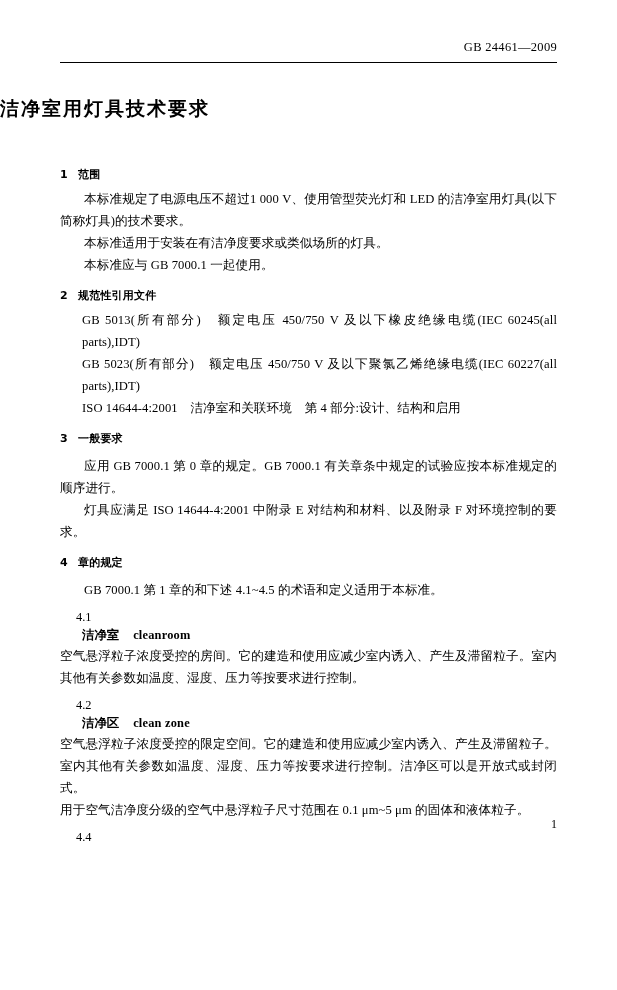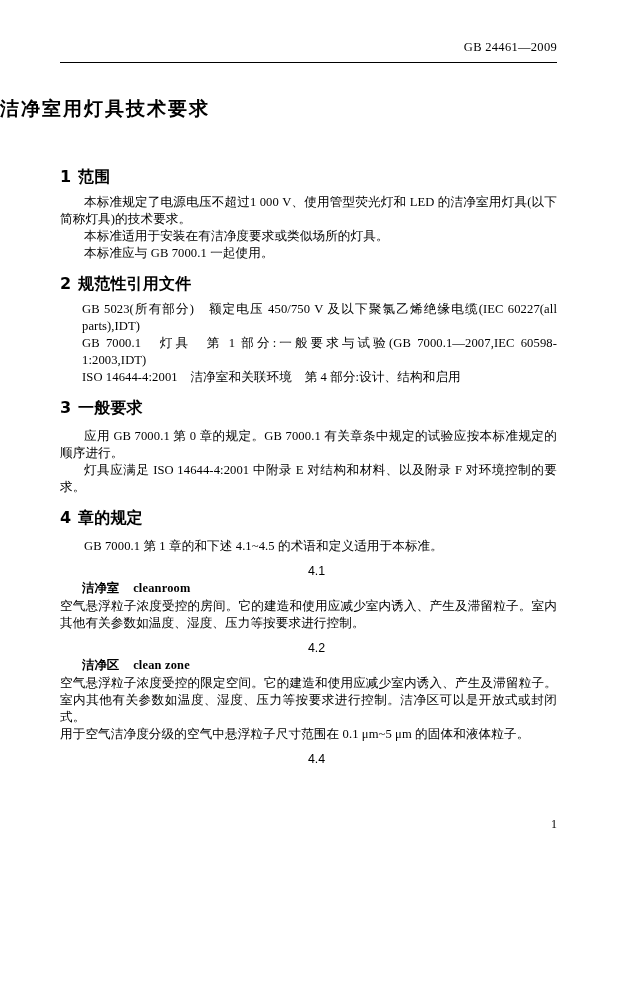--- a/index.html
+++ b/index.html
@@ -49,52 +49,51 @@
     letter-spacing: 2px;
     font-family: "DejaVu Sans", "Liberation Sans", sans-serif;
   }
   .content {
     position: absolute;
     top: 155px;
     left: 60px;
     width: 497px;
   }
   .clause-head {
-    font-size: 16px;
+    font-size: 11px;
     font-weight: bold;
     font-family: "DejaVu Sans", "Liberation Sans", sans-serif;
     margin: 12px 0 6px 0;
     letter-spacing: 0.2px;
   }
   .clause-head .num {
     display: inline-block;
     width: 18px;
   }
   .sub-num {
     font-size: 12.4px;
-    font-family: Liberation Sans, sans-serif;
+    font-family: Liberation Serif, serif;
     margin: 9px 0 1px 16px;
-    text-align: center;
   }
   .term-line {
     font-size: 12.4px;
     font-weight: bold;
     font-family: "DejaVu Sans", "Liberation Sans", sans-serif;
     margin: 2px 0 1px 0;
     padding-left: 22px;
   }
   .term-line .en {
     font-family: "Liberation Serif", "DejaVu Serif", serif;
     font-weight: bold;
     padding-left: 14px;
     letter-spacing: 0.2px;
   }
   p.body {
     font-size: 12.6px;
-    line-height: 17px;
+    line-height: 22px;
     margin: 0 0 0 0;
     text-align: justify;
     text-justify: inter-ideograph;
     letter-spacing: 0.1px;
   }
   p.indent {
     text-indent: 24px;
   }
   p.ref {
     padding-left: 22px;
@@ -123,22 +122,22 @@
     <div class="clause-head">
       <span class="num">1</span><span>范围</span>
     </div>
     <p class="body indent">本标准规定了电源电压不超过1 000 V、使用管型荧光灯和 LED 的洁净室用灯具(以下简称灯具)的技术要求。</p>
     <p class="body indent">本标准适用于安装在有洁净度要求或类似场所的灯具。</p>
     <p class="body indent">本标准应与 GB 7000.1 一起使用。</p>
 
     <div class="clause-head">
       <span class="num">2</span><span>规范性引用文件</span>
     </div>
+    <p class="body ref">GB 5013(所有部分)　额定电压 450/750 V 及以下橡皮绝缘电缆(IEC 60245(all parts),IDT)</p>
     <p class="body ref">GB 5023(所有部分)　额定电压 450/750 V 及以下聚氯乙烯绝缘电缆(IEC 60227(all parts),IDT)</p>
-    <p class="body ref">GB 7000.1　灯具　第 1 部分:一般要求与试验(GB 7000.1—2007,IEC 60598-1:2003,IDT)</p>
     <p class="body ref">ISO 14644-4:2001　洁净室和关联环境　第 4 部分:设计、结构和启用</p>
 
     <div class="clause-head">
       <span class="num">3</span><span>一般要求</span>
     </div>
     <div class="gap-s"></div>
     <p class="body indent">应用 GB 7000.1 第 0 章的规定。GB 7000.1 有关章条中规定的试验应按本标准规定的顺序进行。</p>
     <p class="body indent">灯具应满足 ISO 14644-4:2001 中附录 E 对结构和材料、以及附录 F 对环境控制的要求。</p>
 
     <div class="clause-head">

